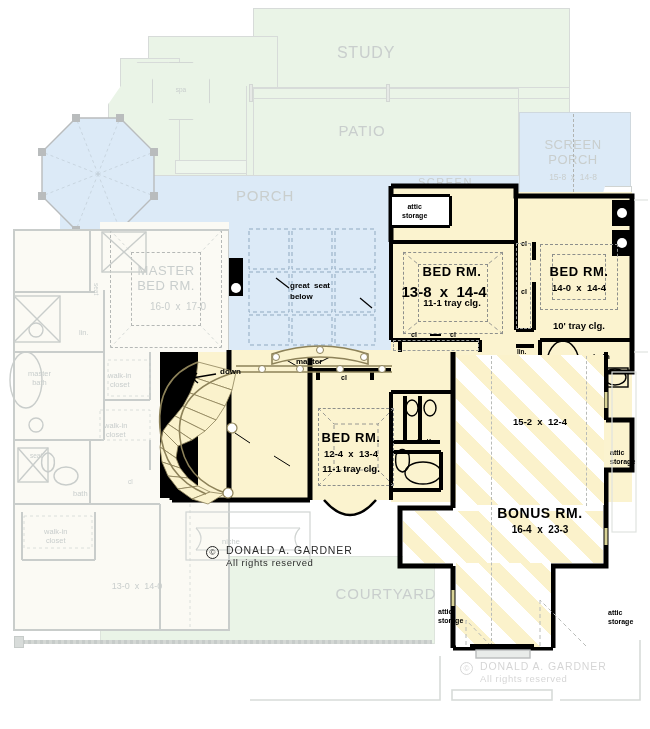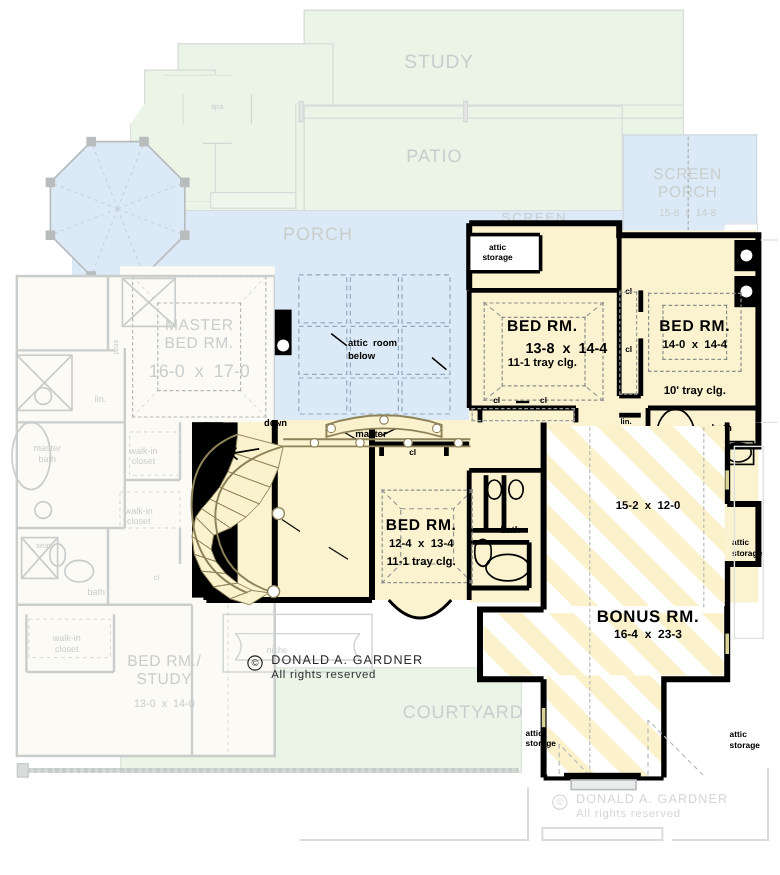--- a/index.html
+++ b/index.html
@@ -128,24 +128,22 @@
       <g stroke="#ccd0ce" stroke-width="0.8" stroke-dasharray="3,3">
         <line x1="110" y1="230" x2="131" y2="252"></line>
           <line x1="222" y1="230" x2="201" y2="252"></line>
         <line x1="110" y1="348" x2="131" y2="326"></line>
           <line x1="222" y1="348" x2="201" y2="326"></line>
       </g>
     </svg>
   </div>
   <span class="lbl lbl-ghost center" style="left:166px;top:263px;font-size:13px;text-align:center;">MASTER
 BED RM.</span>
-  <span class="lbl lbl-ghost-sm center" style="left:166px;top:301px;font-size:15px;text-align:right;">16-0  x  17-0</span>
-
-  <span class="lbl lbl-ghost center" style="left:137px;top:543px;font-size:13px;text-align:center;">BED RM./
-STUDY</span>
+  <span class="lbl lbl-ghost-sm center" style="left:178px;top:301px;font-size:10px;text-align:right;">16-0  x  17-0</span>
+
   <span class="lbl lbl-ghost-sm center" style="left:137px;top:581px;font-size:9px;">13-0  x  14-0</span>
 
   <span class="lbl lbl-ghost-sm" style="left:28px;top:370px;font-size:7.5px;text-align:center;">master
 bath</span>
   <span class="lbl lbl-ghost-sm" style="left:108px;top:372px;font-size:7.5px;text-align:center;">walk-in
 closet</span>
   <span class="lbl lbl-ghost-sm" style="left:104px;top:422px;font-size:7.5px;text-align:center;">walk-in
 closet</span>
   <span class="lbl lbl-ghost-sm" style="left:44px;top:528px;font-size:7.5px;text-align:center;">walk-in
 closet</span>
@@ -222,21 +220,21 @@
         <rect x="249" y="315" width="40" height="30"></rect>
           <rect x="292" y="315" width="40" height="30"></rect>
           <rect x="335" y="315" width="40" height="30"></rect>
       </g>
       <g stroke="#000" stroke-width="1.2" fill="none">
         <line x1="276" y1="278" x2="289" y2="288"></line>
         <line x1="360" y1="298" x2="372" y2="308"></line>
       </g>
     </svg>
   </div>
-  <span class="lbl lbl-dark" style="left:290px;top:281px;font-size:8px;line-height:1.35;">attic  room
+  <span class="lbl lbl-dark" style="left:290px;top:281px;font-size:8px;line-height:1.35;">great  seat
 below</span>
 
   <div class="abs fill-blue" style="left:184px;top:370px;width:116px;height:128px;"></div>
   <span class="lbl lbl-dark" style="left:252px;top:437px;font-size:8px;line-height:1.35;">foyer
 below</span>
 
   <div class="abs fill-cream" style="left:229px;top:350px;width:162px;height:150px;"></div>
   <div class="abs fill-cream" style="left:391px;top:192px;width:241px;height:160px;"></div>
   <div class="abs fill-cream" style="left:391px;top:352px;width:241px;height:150px;"></div>
   <div class="abs fill-cream" style="left:172px;top:352px;width:60px;height:146px;"></div>
@@ -331,21 +329,21 @@
     <svg width="650" height="729">
       <g stroke="#8d8f8c" stroke-width="0.9" stroke-dasharray="4,3">
         <line x1="403" y1="252" x2="418" y2="264"></line>
           <line x1="503" y1="252" x2="488" y2="264"></line>
         <line x1="403" y1="334" x2="418" y2="322"></line>
           <line x1="503" y1="334" x2="488" y2="322"></line>
       </g>
     </svg>
   </div>
   <span class="lbl lbl-dark center" style="left:452px;top:264px;font-size:13px;letter-spacing:.6px;">BED RM.</span>
-  <span class="lbl lbl-dark center" style="left:472px;top:283px;font-size:12px;">13-8  x  14-4</span>
+  <span class="lbl lbl-dark center" style="left:444px;top:283px;font-size:15px;">13-8  x  14-4</span>
   <span class="lbl lbl-dark center" style="left:452px;top:297px;font-size:9.5px;">11-1 tray clg.</span>
   <span class="lbl lbl-dark" style="left:411px;top:331px;font-size:7px;">cl</span>
   <span class="lbl lbl-dark" style="left:450px;top:331px;font-size:7px;">cl</span>
   <div class="abs" style="left:430px;top:334px;width:11px;height:2px;background:#000;"></div>
   <div class="abs dash-g" style="left:393px;top:340px;width:86px;height:11px;border-color:#9a9c99;"></div>
 
   <span class="lbl lbl-dark" style="left:521px;top:240px;font-size:7px;">cl</span>
   <span class="lbl lbl-dark" style="left:521px;top:288px;font-size:7px;">cl</span>
   <span class="lbl lbl-dark" style="left:517px;top:348px;font-size:6.5px;">lin.</span>
   <div class="abs dash-g" style="left:516px;top:243px;width:15px;height:86px;border-color:#9a9c99;border-style:dashed;"></div>
@@ -397,21 +395,21 @@
         <ellipse cx="430" cy="408" rx="6" ry="8"></ellipse>
         <path d="M396 455 q6 -11 13 0 q2 15 -6.5 17 q-8.5 -2 -6.5 -17z"></path>
         <ellipse cx="423" cy="473" rx="18" ry="11"></ellipse>
       </g>
     </svg>
   </div>
 
   <div class="abs hatch" style="left:456px;top:355px;width:148px;height:150px;"></div>
   <div class="abs hatch" style="left:403px;top:511px;width:200px;height:52px;"></div>
   <div class="abs hatch" style="left:456px;top:563px;width:95px;height:84px;"></div>
-  <span class="lbl lbl-dark center" style="left:540px;top:416px;font-size:9.5px;">15-2  x  12-0</span>
+  <span class="lbl lbl-dark center" style="left:540px;top:416px;font-size:9.5px;">15-2  x  12-4</span>
   <span class="lbl lbl-dark center" style="left:540px;top:505px;font-size:14px;letter-spacing:.6px;">BONUS RM.</span>
   <span class="lbl lbl-dark center" style="left:540px;top:524px;font-size:10px;">16-4  x  23-3</span>
   <div class="abs dash-v" style="left:491px;top:356px;height:290px;border-color:#b8bbb8;"></div>
   <div class="abs dash-v" style="left:586px;top:356px;height:150px;border-color:#b8bbb8;"></div>
 
   <span class="lbl lbl-dark" style="left:610px;top:448px;font-size:7px;line-height:1.3;">attic
 storage</span>
   <span class="lbl lbl-dark" style="left:608px;top:608px;font-size:7px;line-height:1.3;">attic
 storage</span>
   <span class="lbl lbl-dark" style="left:438px;top:607px;font-size:7px;line-height:1.3;">attic
@@ -488,21 +486,21 @@
       <g stroke="#8d8259" stroke-width="1.6" fill="#faf2cc">
         <path d="M272 354 q48 -16 96 0 l0 10 q-48 -14 -96 0 Z"></path>
       </g>
       <g fill="#fff" stroke="#8d8259" stroke-width="1">
         <circle cx="276" cy="357" r="3.5"></circle>
         <circle cx="320" cy="350" r="3.5"></circle>
         <circle cx="364" cy="357" r="3.5"></circle>
       </g>
     </svg>
   </div>
-  <span class="lbl lbl-dark" style="left:220px;top:349px;font-size:8px;font-family:Liberation Mono, monospace;">down</span>
+  <span class="lbl lbl-dark" style="left:220px;top:367px;font-size:8px;">down</span>
   <span class="lbl lbl-dark" style="left:296px;top:357px;font-size:8px;">master</span>
 
   <div class="abs" style="left:206px;top:544px;width:180px;height:28px;">
     <span class="lbl" style="left:0px;top:2px;font-size:10px;border:1px solid #222;border-radius:50%;
                  width:11px;height:11px;line-height:11px;text-align:center;font-size:8px;color:#222;">©</span>
     <span class="lbl" style="left:20px;top:0px;font-size:10.5px;color:#2b2b2b;letter-spacing:.9px;">DONALD A. GARDNER</span>
     <span class="lbl" style="left:20px;top:13px;font-size:9.5px;color:#2b2b2b;letter-spacing:.6px;">All rights reserved</span>
   </div>
 
   <div class="abs" style="left:460px;top:660px;width:190px;height:28px;opacity:.28;">

